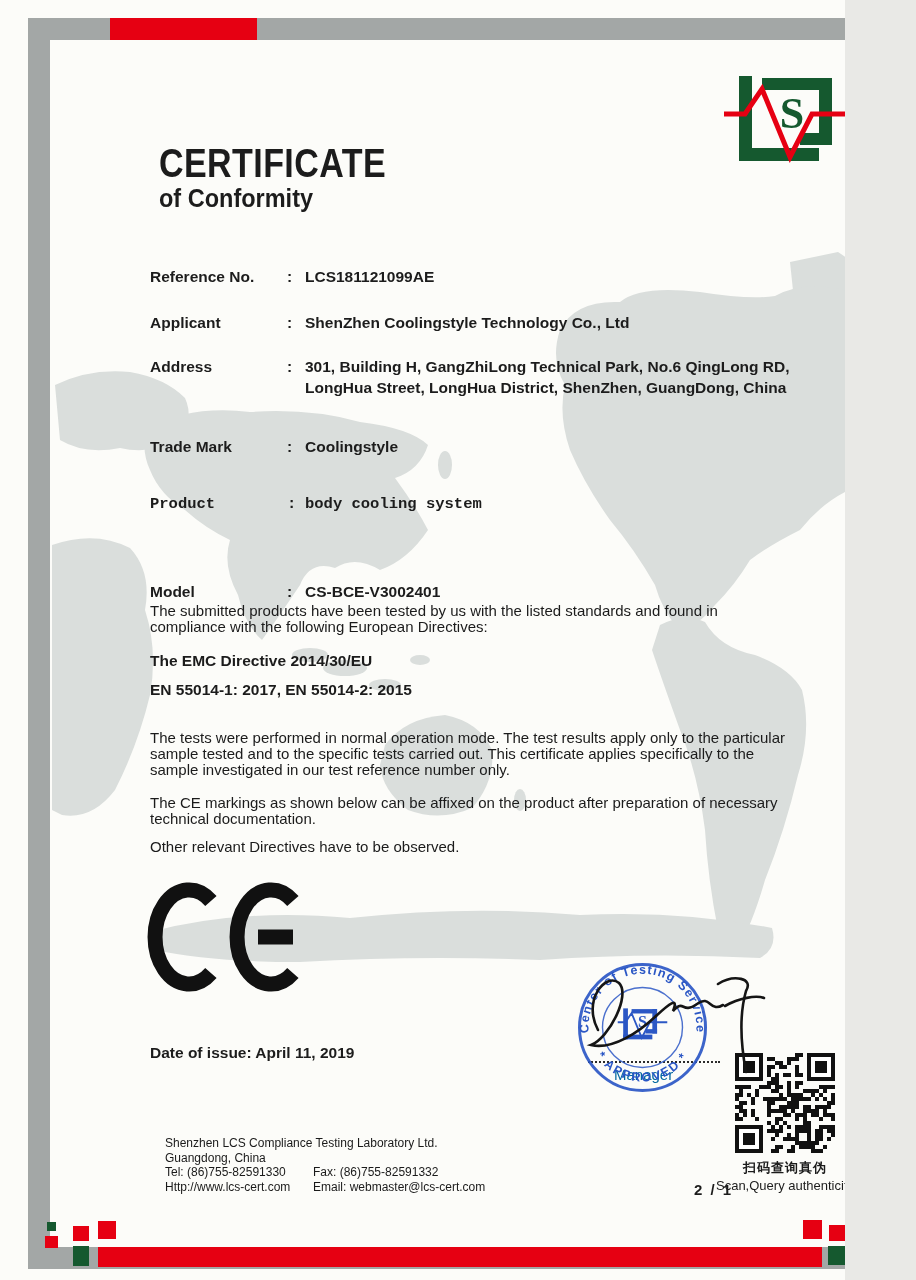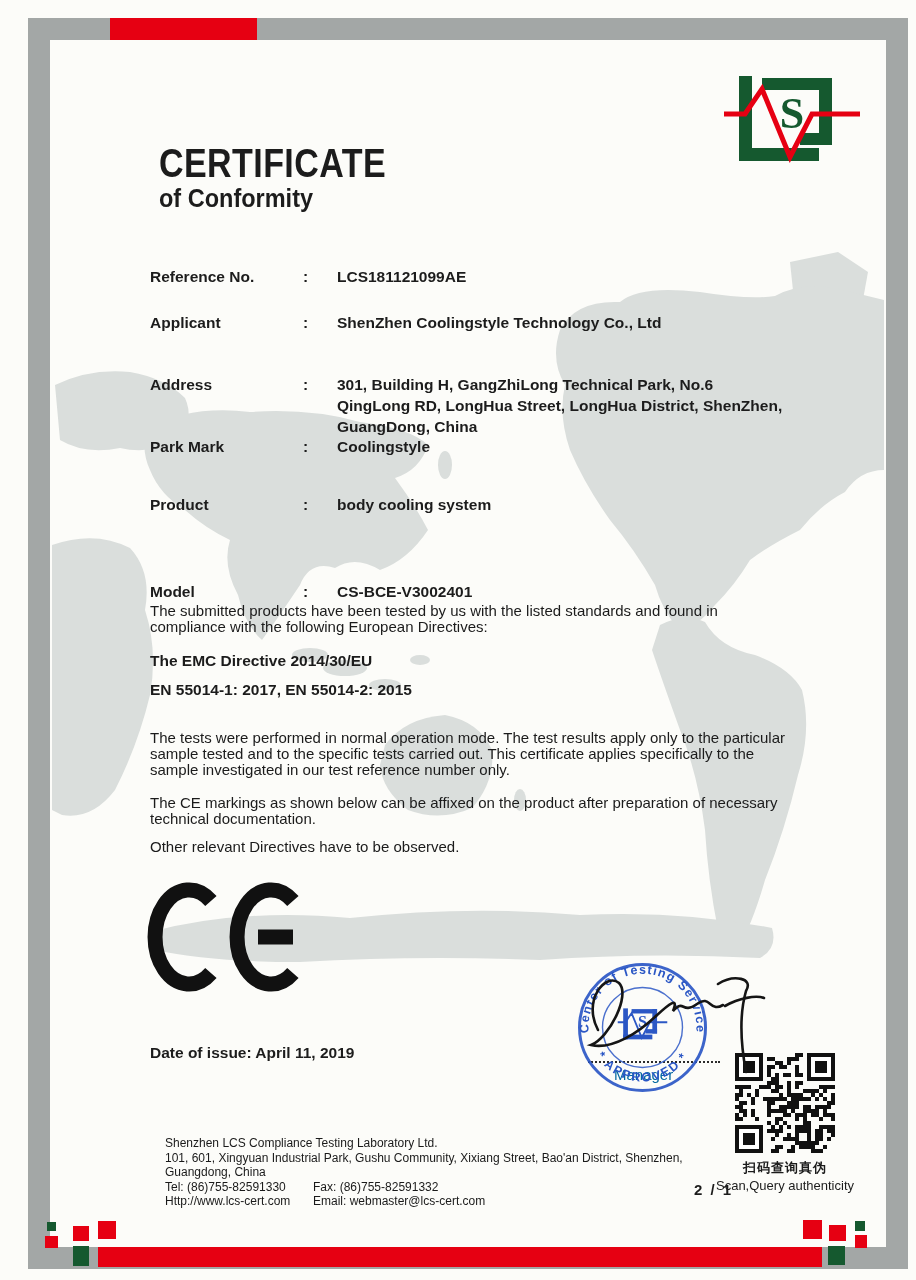--- a/index.html
+++ b/index.html
@@ -1,36 +1,36 @@
 <!DOCTYPE html>
 <html><head>
 <meta charset="utf-8">
 <style>
   html,body{margin:0;padding:0;background:#e9e9e6;}
-  .page{position:relative;width:916px;height:1280px;background:#fcfcf9;overflow:hidden;
+  .page{position:relative;width:845px;height:1280px;background:#fcfcf9;overflow:hidden;
         font-family:"Liberation Sans",sans-serif;color:#1c1c1c;}
   
   .frame{position:absolute;left:28px;top:18px;width:880px;height:1251px;
          border:22px solid #a3a7a6;box-sizing:border-box;z-index:2;pointer-events:none;}
   .top-red{position:absolute;left:110px;top:18px;width:147px;height:22px;background:#e60012;z-index:3;}
   .decor{position:absolute;z-index:3;}
   .red{background:#e60012;} .green{background:#15592f;}
   
   .map{position:absolute;left:0;top:0;z-index:1;}
   
   .logo{position:absolute;left:722px;top:73px;z-index:3;--c1:#15592f;--c2:#e60012;}
   .stamp-logo{--c1:#2b57c5;--c2:#2b57c5;}
   
   .t-main{position:absolute;left:159px;top:140px;font-size:41px;font-weight:700;
           transform:scaleX(.83);transform-origin:left;letter-spacing:.5px;z-index:3;}
   .t-sub{position:absolute;left:159px;top:184px;font-size:25px;font-weight:700;
          transform:scaleX(.94);transform-origin:left;z-index:3;}
   
   .row{position:absolute;left:150px;width:640px;display:flex;font-size:15.5px;
-       font-weight:700;line-height:21px;z-index:3;gap:16px;}
+       font-weight:700;line-height:21px;z-index:3;}
   .row .lbl{width:137px;flex:none;}
   .row .col{width:18px;flex:none;}
   .row .val{flex:1;}
   
   .para{position:absolute;left:150px;width:640px;font-size:15px;line-height:16px;
         color:#1b1b1b;z-index:3;}
   .para.b{font-weight:700;font-size:15.5px;}
   
   .ce{position:absolute;left:147px;top:882px;z-index:3;}
   .date{position:absolute;left:150px;top:1044px;font-size:15.5px;font-weight:700;z-index:3;}
@@ -117,31 +117,31 @@
   <div class="row" style="top:266px;">
     <div class="lbl">Reference No.</div>
     <div class="col">:</div>
     <div class="val">LCS181121099AE</div>
   </div>
   <div class="row" style="top:312px;">
     <div class="lbl">Applicant</div>
     <div class="col">:</div>
     <div class="val">ShenZhen Coolingstyle Technology Co., Ltd</div>
   </div>
-  <div class="row" style="top:374px;">
+  <div class="row" style="top:356px;">
     <div class="lbl">Address</div>
     <div class="col">:</div>
     <div class="val">301, Building H, GangZhiLong Technical Park, No.6 QingLong RD, LongHua Street, LongHua District, ShenZhen, GuangDong, China</div>
   </div>
   <div class="row" style="top:436px;">
-    <div class="lbl">Park Mark</div>
+    <div class="lbl">Trade Mark</div>
     <div class="col">:</div>
     <div class="val">Coolingstyle</div>
   </div>
-  <div class="row" style="top:494px;">
+  <div class="row" style="top:494px;font-family:Liberation Mono, monospace;">
     <div class="lbl">Product</div>
     <div class="col">:</div>
     <div class="val">body cooling system</div>
   </div>
   <div class="row" style="top:546px;margin-top:35px;">
     <div class="lbl">Model</div>
     <div class="col">:</div>
     <div class="val">CS-BCE-V3002401</div>
   </div>
 
@@ -413,21 +413,20 @@
         <rect x="8" y="80" width="12" height="12"></rect>
       </svg>
     <div class="qr-cn">扫码查询真伪</div>
     <div class="qr-en">Scan,Query authenticity</div>
   </div>
 
   <div class="pagenum">2 / 1</div>
 
   <div class="footer">
     <div>Shenzhen LCS Compliance Testing Laboratory Ltd.</div>
-    <div>101, 601, Xingyuan Industrial Park, Gushu Community, Xixiang Street, Bao'an District, Shenzhen,</div>
     <div>Guangdong, China</div>
     <div class="cols">
       <div>Tel: (86)755-82591330</div>
       <div>Fax: (86)755-82591332</div>
       <div>Http://www.lcs-cert.com</div>
       <div>Email: webmaster@lcs-cert.com</div>
     </div>
   </div>
 
 </div>

